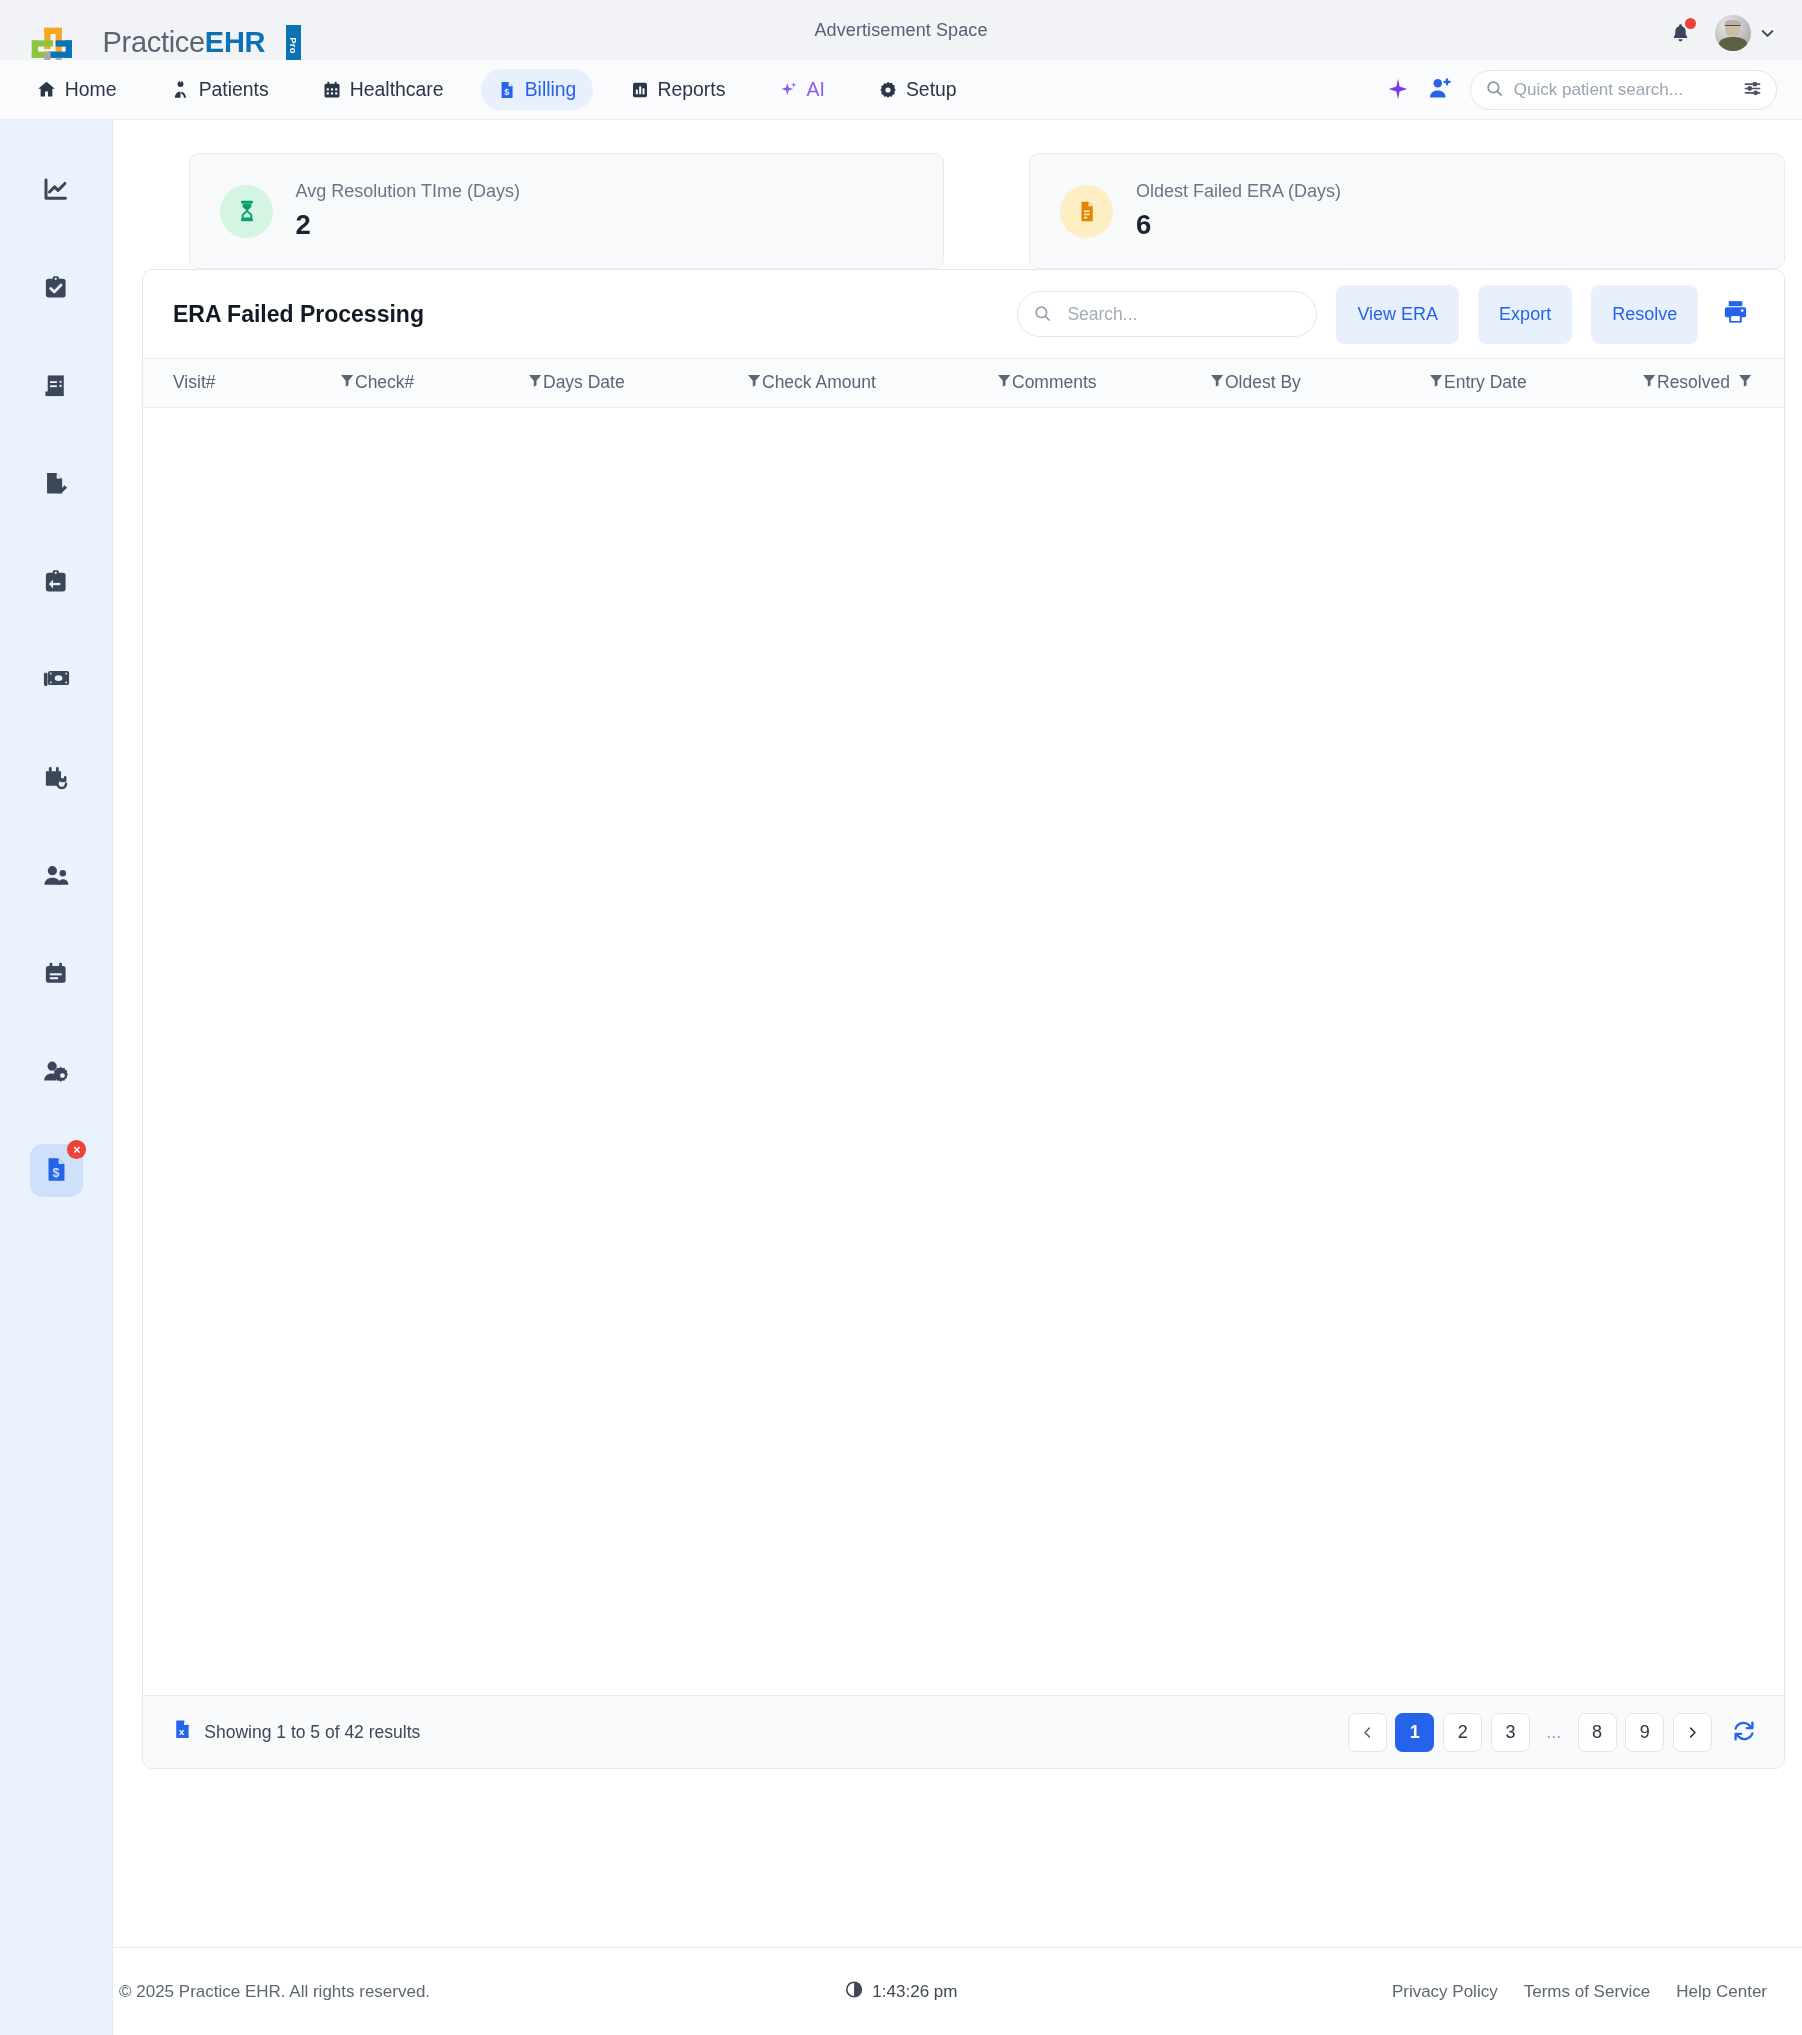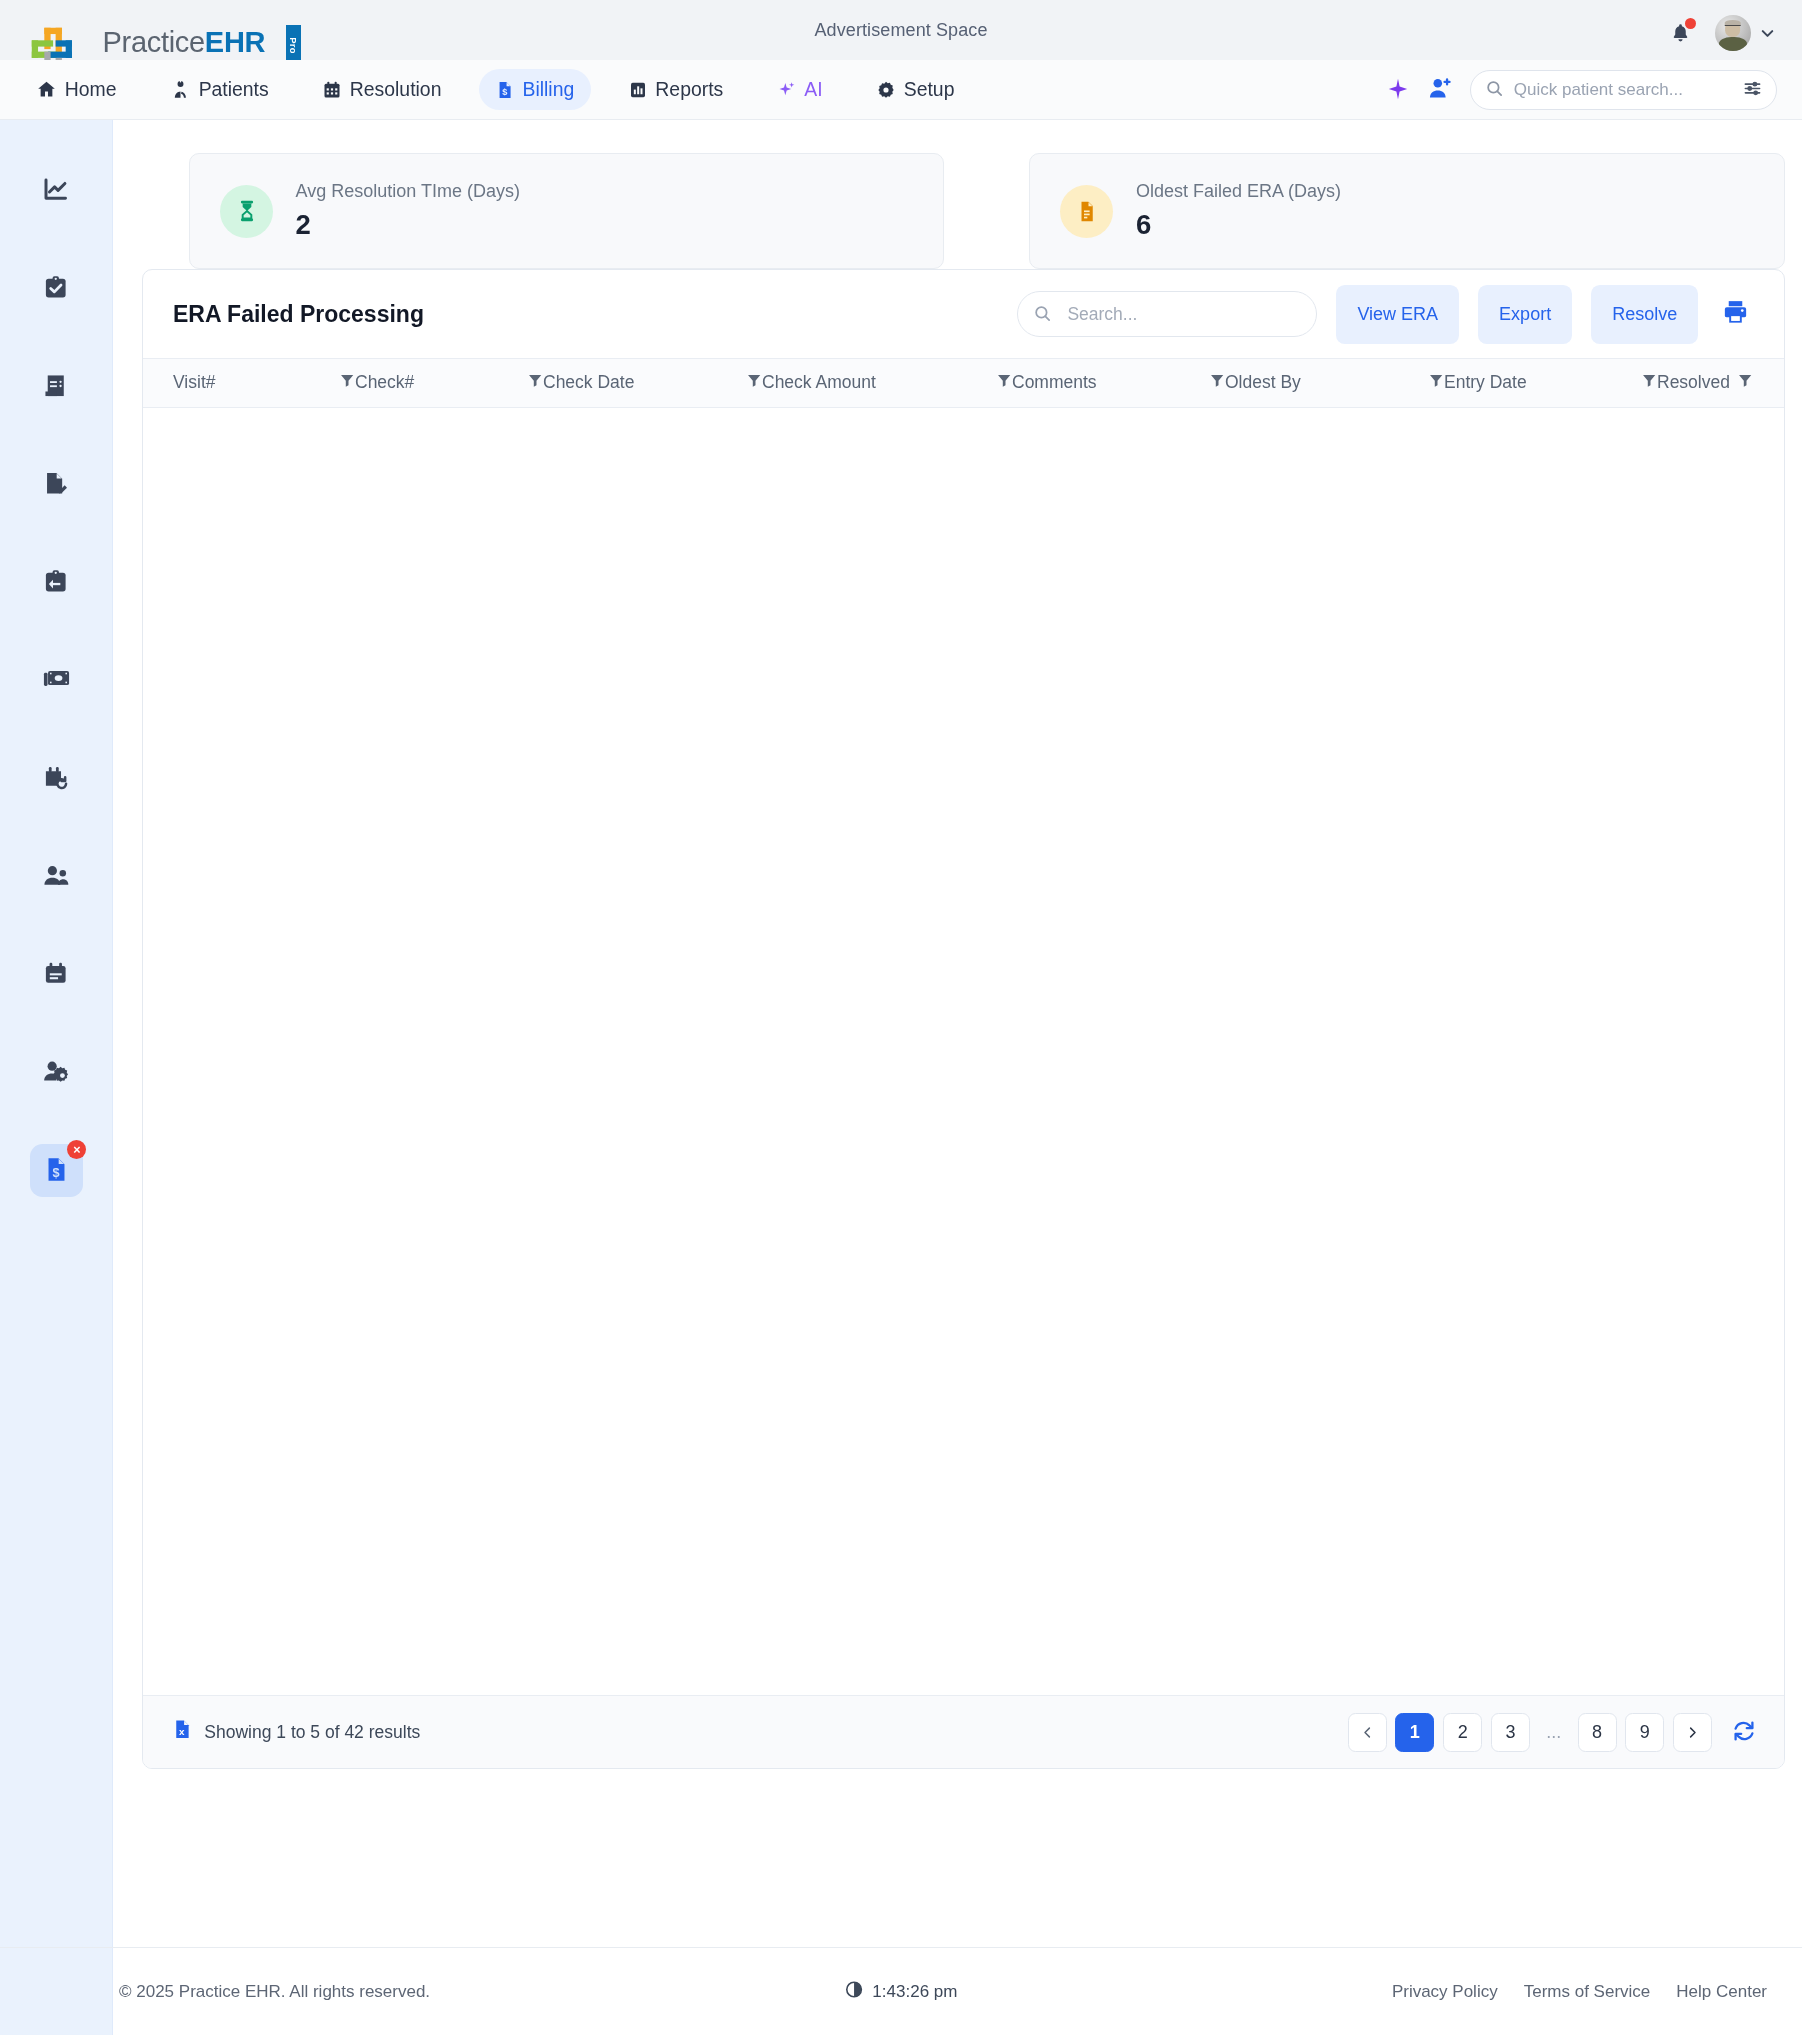--- a/index.html
+++ b/index.html
@@ -271,21 +271,21 @@
             <rect x="6.4" y="2" width="2.4" height="4.4" rx="1"></rect>
             <rect x="15.2" y="2" width="2.4" height="4.4" rx="1"></rect>
             <rect x="5.6" y="10" width="2.6" height="2.6" fill="#fafbfc"></rect>
             <rect x="10.7" y="10" width="2.6" height="2.6" fill="#fafbfc"></rect>
             <rect x="15.8" y="10" width="2.6" height="2.6" fill="#fafbfc"></rect>
             <rect x="5.6" y="14.8" width="2.6" height="2.6" fill="#fafbfc"></rect>
             <rect x="10.7" y="14.8" width="2.6" height="2.6" fill="#fafbfc"></rect>
             <rect x="15.8" y="14.8" width="2.6" height="2.6" fill="#fafbfc"></rect>
           </svg>
         </span>
-        <span>Resolution</span>
+        <span>Healthcare</span>
       </div>
       <div class="nav-sep"></div>
       <div class="nav-item active">
         <span class="nav-icon">
           <svg width="20" height="20" viewBox="0 0 24 24" fill="#2563eb" style="font-size:31px">
             <path d="M5.5 2.5h8.2l5 5v14h-13.2z"></path>
             <path d="M13.9 2.8v4.6h4.6z" fill="#e8f0fe"></path>
             <text x="11.7" y="18.2" font-size="11" font-weight="700" fill="#e8f0fe" text-anchor="middle" font-family="Liberation Sans">$</text>
           </svg>
         </span>
@@ -552,21 +552,21 @@
                   <path d="M3 4.6h18l-7 8.2v6.6l-4 2.2v-8.8z"></path>
                 </svg></span>
           </div>
           <div class="th" style="width:188px">
             <span>Check#</span>
             <span><svg width="16.3" height="16.3" viewBox="0 0 24 24" fill="#5a6575">
                   <path d="M3 4.6h18l-7 8.2v6.6l-4 2.2v-8.8z"></path>
                 </svg></span>
           </div>
           <div class="th" style="width:219px">
-            <span>Check Date</span>
+            <span>Days Date</span>
             <span><svg width="16.3" height="16.3" viewBox="0 0 24 24" fill="#5a6575">
                   <path d="M3 4.6h18l-7 8.2v6.6l-4 2.2v-8.8z"></path>
                 </svg></span>
           </div>
           <div class="th" style="width:250px">
             <span>Check Amount</span>
             <span><svg width="16.3" height="16.3" viewBox="0 0 24 24" fill="#5a6575">
                   <path d="M3 4.6h18l-7 8.2v6.6l-4 2.2v-8.8z"></path>
                 </svg></span>
           </div>

